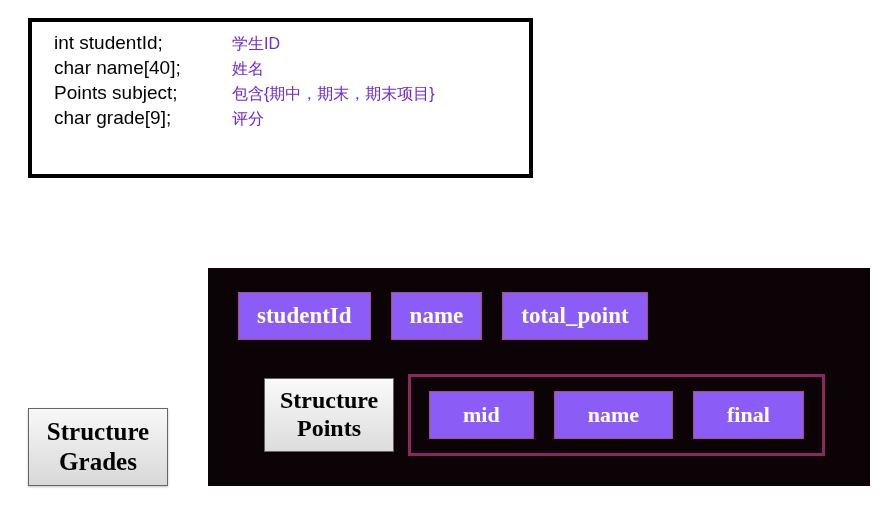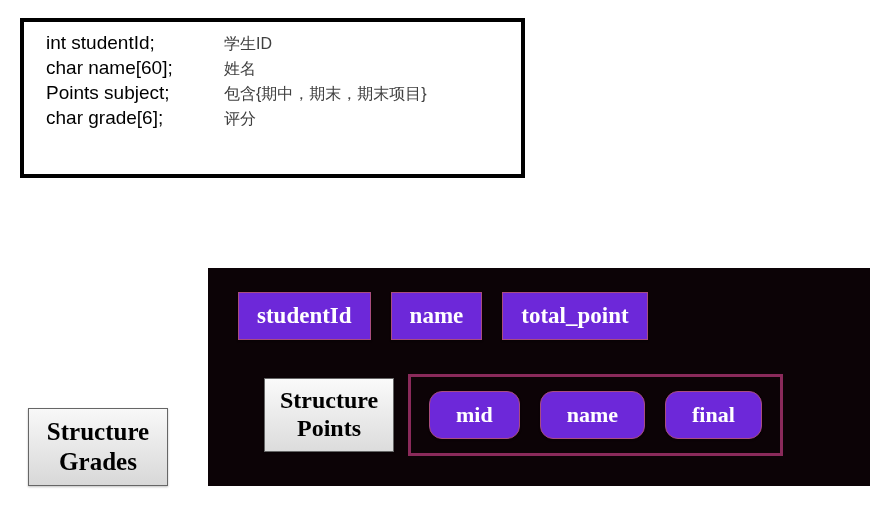--- a/index.html
+++ b/index.html
@@ -5,21 +5,21 @@
   * { box-sizing: border-box; margin: 0; padding: 0; }
   body {
     font-family: "Times New Roman", serif;
     background: #fff;
     width: 882px;
     height: 532px;
     position: relative;
   }
   .code-box {
     position: absolute;
-    left: 20px;
+    left: 28px;
     top: 18px;
     width: 505px;
     height: 160px;
     border: 4px solid #000;
     padding: 10px 22px;
   }
   .code-row {
     display: flex;
     align-items: baseline;
     margin-bottom: 2px;
@@ -27,21 +27,21 @@
   .code-left {
     font-family: Arial, "Helvetica Neue", sans-serif;
     font-size: 19px;
     color: #000;
     width: 178px;
     flex-shrink: 0;
   }
   .code-right {
     font-family: "Microsoft YaHei", "PingFang SC", sans-serif;
     font-size: 16px;
-    color: #404040;
+    color: #6d28d9;
   }
 
   .diagram-area {
     position: absolute;
     left: 28px;
     top: 268px;
     display: flex;
     align-items: flex-end;
     gap: 40px;
     font-weight: bold;
@@ -68,21 +68,21 @@
 
   .row1 {
     position: absolute;
     left: 30px;
     top: 24px;
     display: flex;
     gap: 20px;
     align-items: center;
   }
   .field-box {
-    background: #6d28d9;
+    background: #8b5cf6;
     border: 1px solid #a94d7e;
     color: #fff;
     font-size: 23px;
     padding: 10px 18px;
     text-align: center;
     box-shadow: 0 1px 2px rgba(0,0,0,0.4);
   }
   .field-box.highlight {
     background: #be3470;
     border: 1px solid #d86ba0;
@@ -110,42 +110,41 @@
     box-shadow: 0 1px 2px rgba(0,0,0,0.3);
   }
   .inner-border {
     border: 3px solid #8a2a5a;
     padding: 14px 18px;
     display: flex;
     gap: 20px;
   }
   .inner-border .field-box {
     font-size: 22px;
-    padding: 10px 26px;
-    border-radius: 13px;
+    padding: 10px 33px;
   }
 </style>
 </head>
 <body>
 
 <div class="code-box">
   <div class="code-row">
     <div class="code-left">int studentId;</div>
     <div class="code-right">学生ID</div>
   </div>
   <div class="code-row">
-    <div class="code-left">char name[60];</div>
+    <div class="code-left">char name[40];</div>
     <div class="code-right">姓名</div>
   </div>
   <div class="code-row">
     <div class="code-left">Points subject;</div>
     <div class="code-right">包含{期中，期末，期末项目}</div>
   </div>
   <div class="code-row">
-    <div class="code-left">char grade[6];</div>
+    <div class="code-left">char grade[9];</div>
     <div class="code-right">评分</div>
   </div>
 </div>
 
 <div class="diagram-area">
 
   <div class="struct-label">
     <div>Structure</div>
     <div>Grades</div>
   </div>

